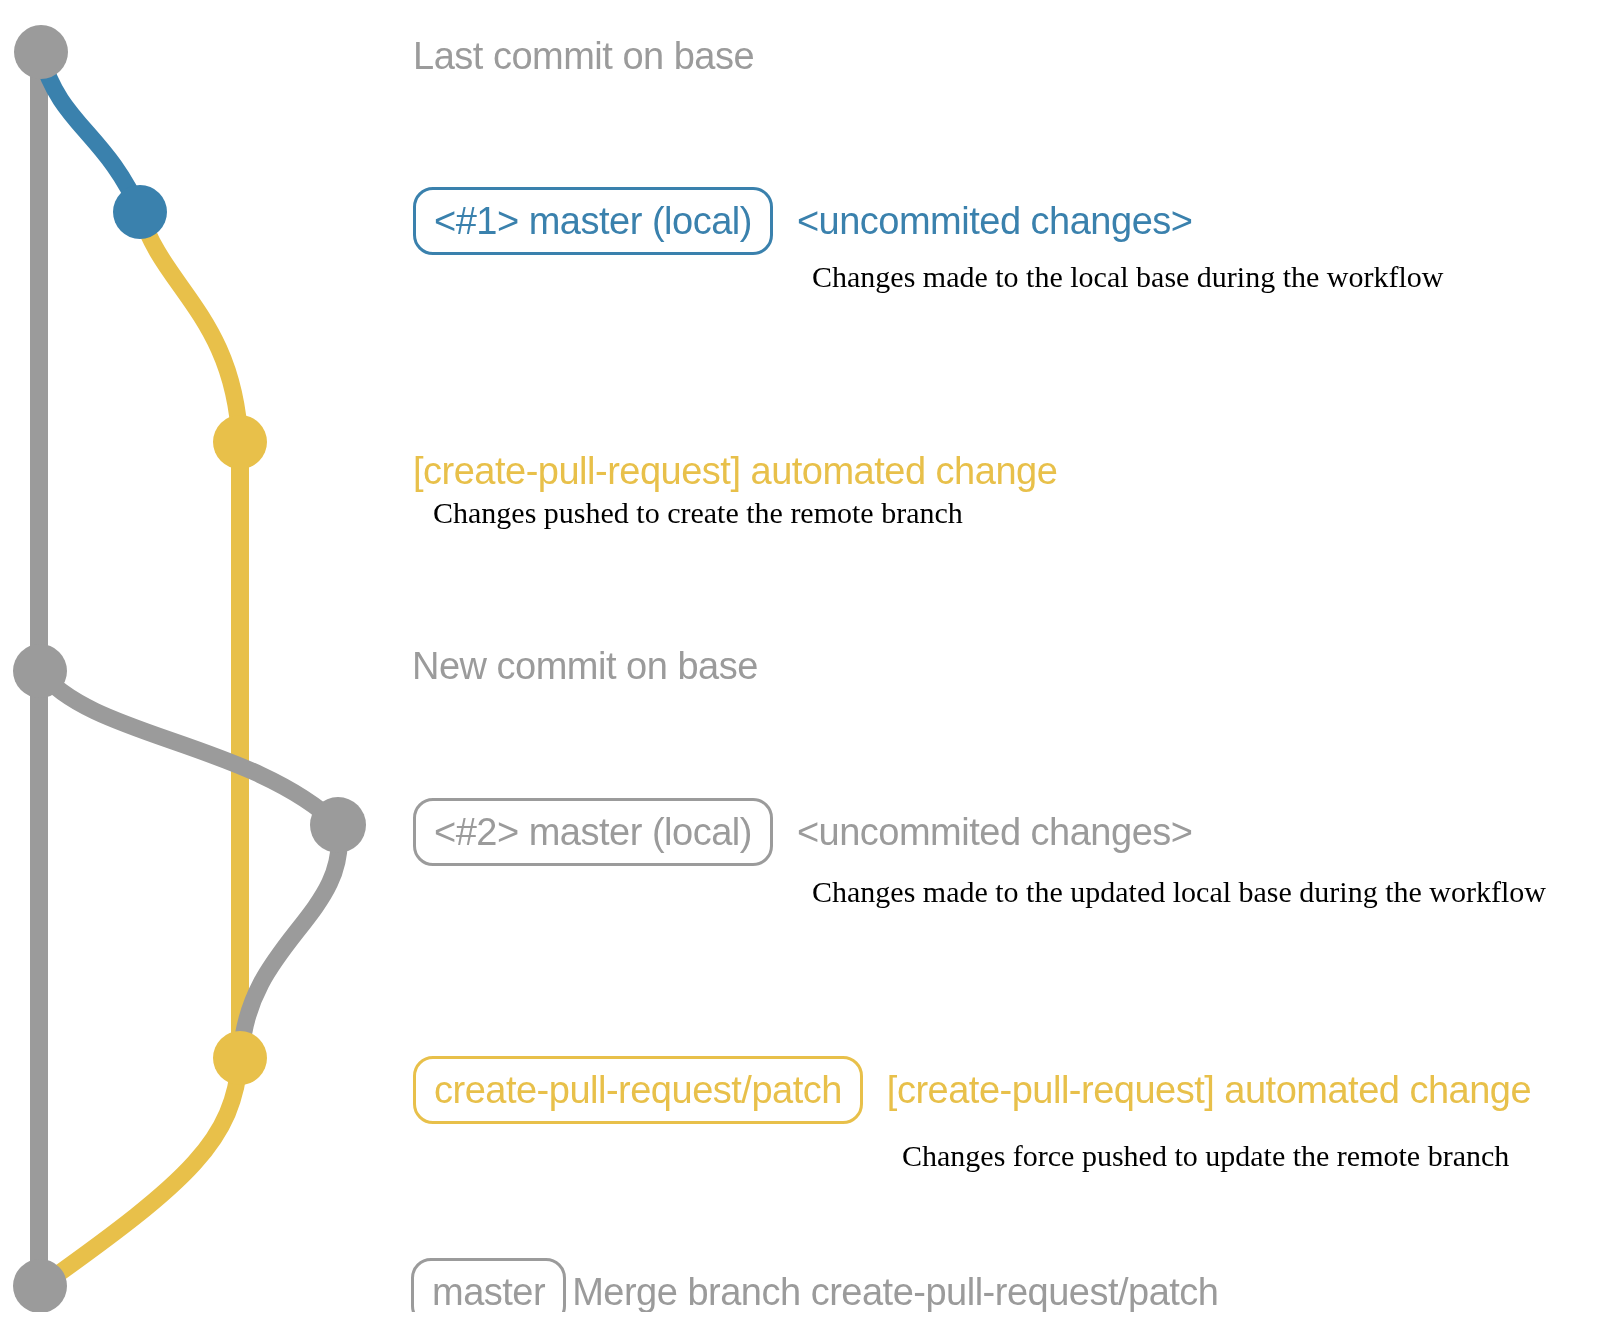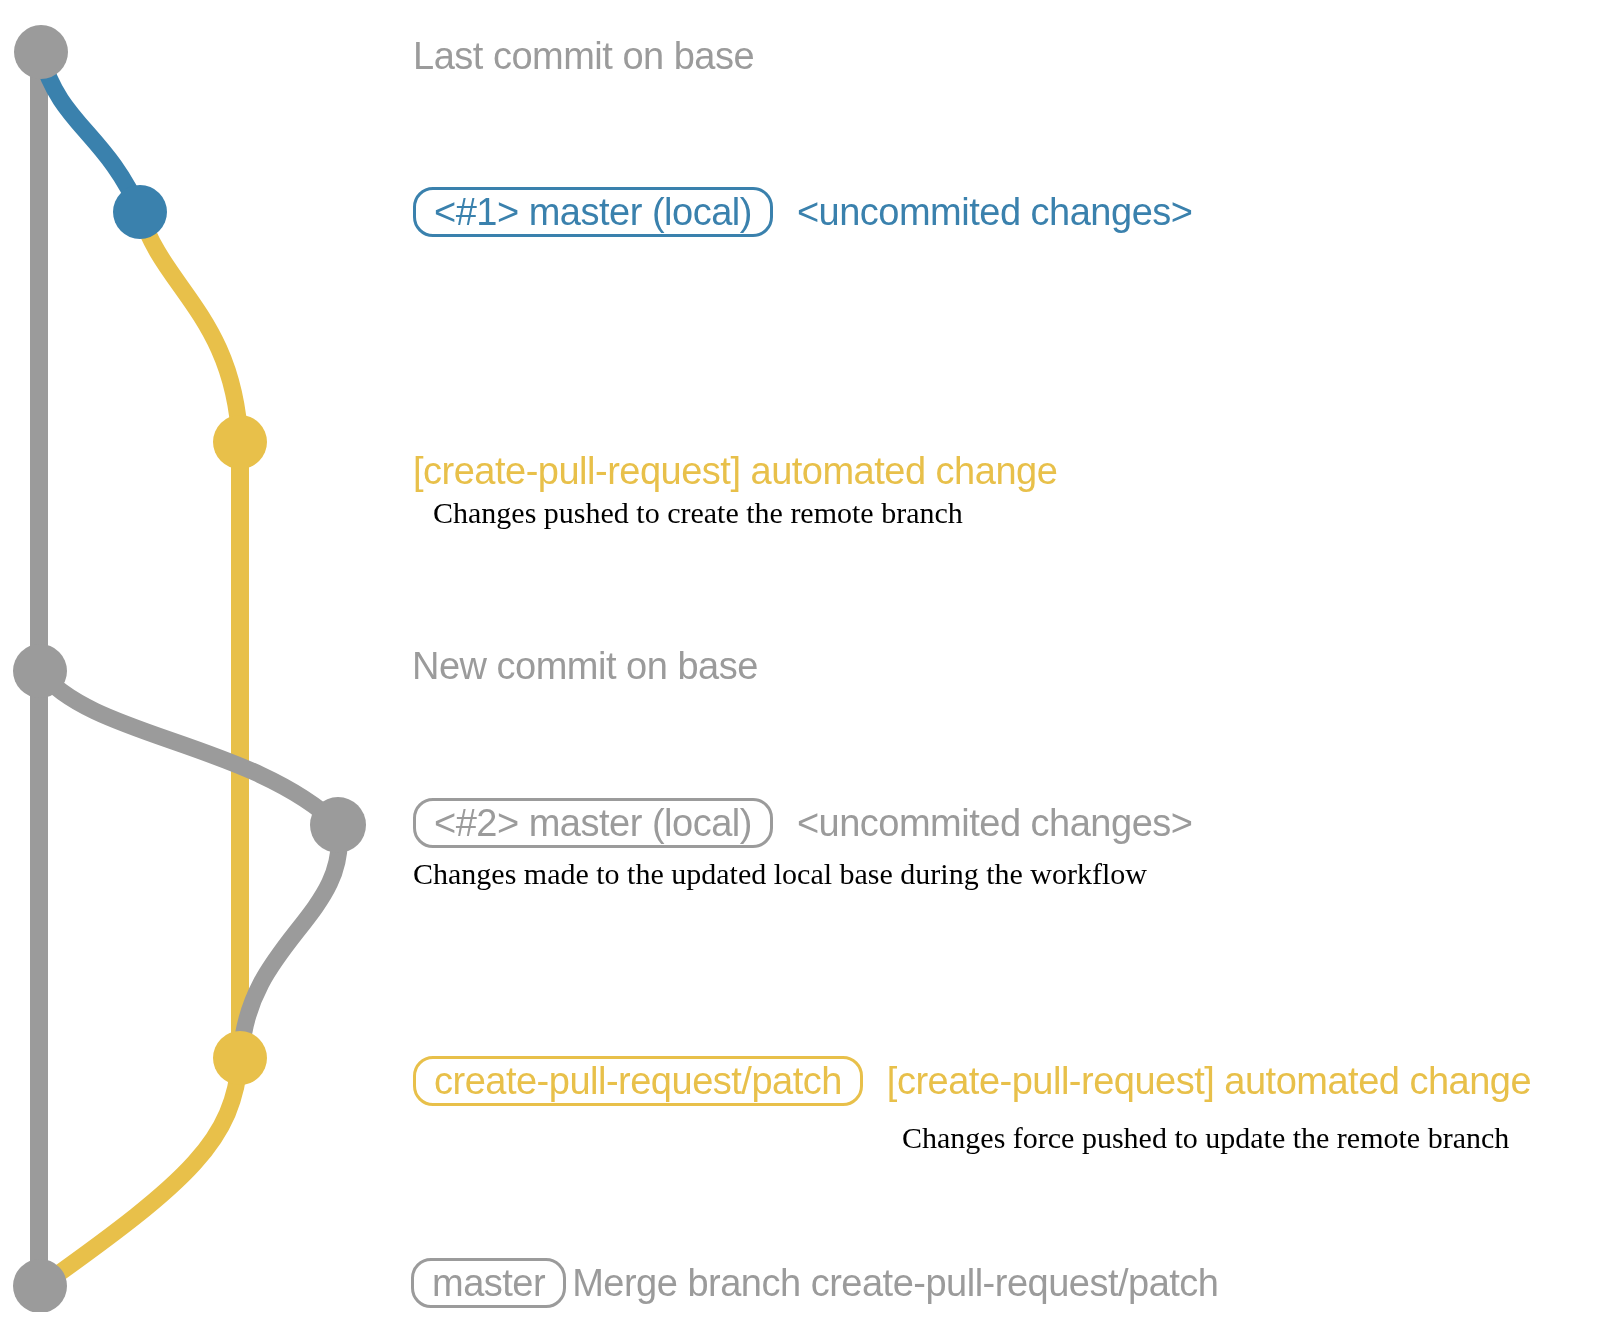--- a/index.html
+++ b/index.html
@@ -13,21 +13,21 @@
   svg.graph{position:absolute;left:0;top:0;}
   .row{position:absolute;white-space:nowrap;}
   .line1{display:flex;align-items:center;gap:24px;}
   .label{font-size:38px;line-height:46px;letter-spacing:-0.5px;color:var(--gray);}
   .title{font-size:38px;line-height:44px;letter-spacing:-0.5px;}
   .badge{
     display:inline-block;
     font-size:38px;line-height:44px;letter-spacing:-0.5px;
     border:3px solid currentColor;
     border-radius:20px;
-    padding:0 18px;
+    padding:9px 18px;
   }
   .note{
     font-family:"Liberation Serif","DejaVu Serif",serif;
     font-size:30px;line-height:40px;
     color:#000000;
   }
   .c-gray{color:var(--gray);text-align:center;}
   .c-blue{color:var(--blue);}
   .c-yellow{color:var(--yellow);margin-top:28px;}
 </style>
@@ -60,37 +60,38 @@
 
   <div class="row" style="left:413px;top:33px">
     <span class="label">Last commit on base</span>
   </div>
 
   <div class="row" style="left:413px;top:187px">
     <div class="line1">
       <span class="badge c-blue">&lt;#1&gt; master (local)</span>
       <span class="title c-blue">&lt;uncommited changes&gt;</span>
     </div>
+    <div class="note" style="margin-left:399px;margin-top:2px">Changes made to the local base during the workflow</div>
   </div>
 
   <div class="row" style="left:413px;top:421px">
     <div class="title c-yellow">[create-pull-request] automated change</div>
     <div class="note" style="margin-left:20px;">Changes pushed to create the remote branch</div>
   </div>
 
   <div class="row" style="left:412px;top:643px">
     <span class="label">New commit on base</span>
   </div>
 
   <div class="row" style="left:413px;top:798px">
     <div class="line1">
       <span class="badge c-gray">&lt;#2&gt; master (local)</span>
       <span class="title c-gray">&lt;uncommited changes&gt;</span>
     </div>
-    <div class="note" style="margin-top:6px">Changes made to the updated local base during the workflow</div>
+    <div class="note" style="margin-left:399px;margin-top:6px">Changes made to the updated local base during the workflow</div>
   </div>
 
   <div class="row" style="left:413px;top:1028px">
     <div class="line1">
       <span class="badge c-yellow">create-pull-request/patch</span>
       <span class="title c-yellow">[create-pull-request] automated change</span>
     </div>
     <div class="note" style="margin-left:489px;margin-top:12px">Changes force pushed to update the remote branch</div>
   </div>
 

